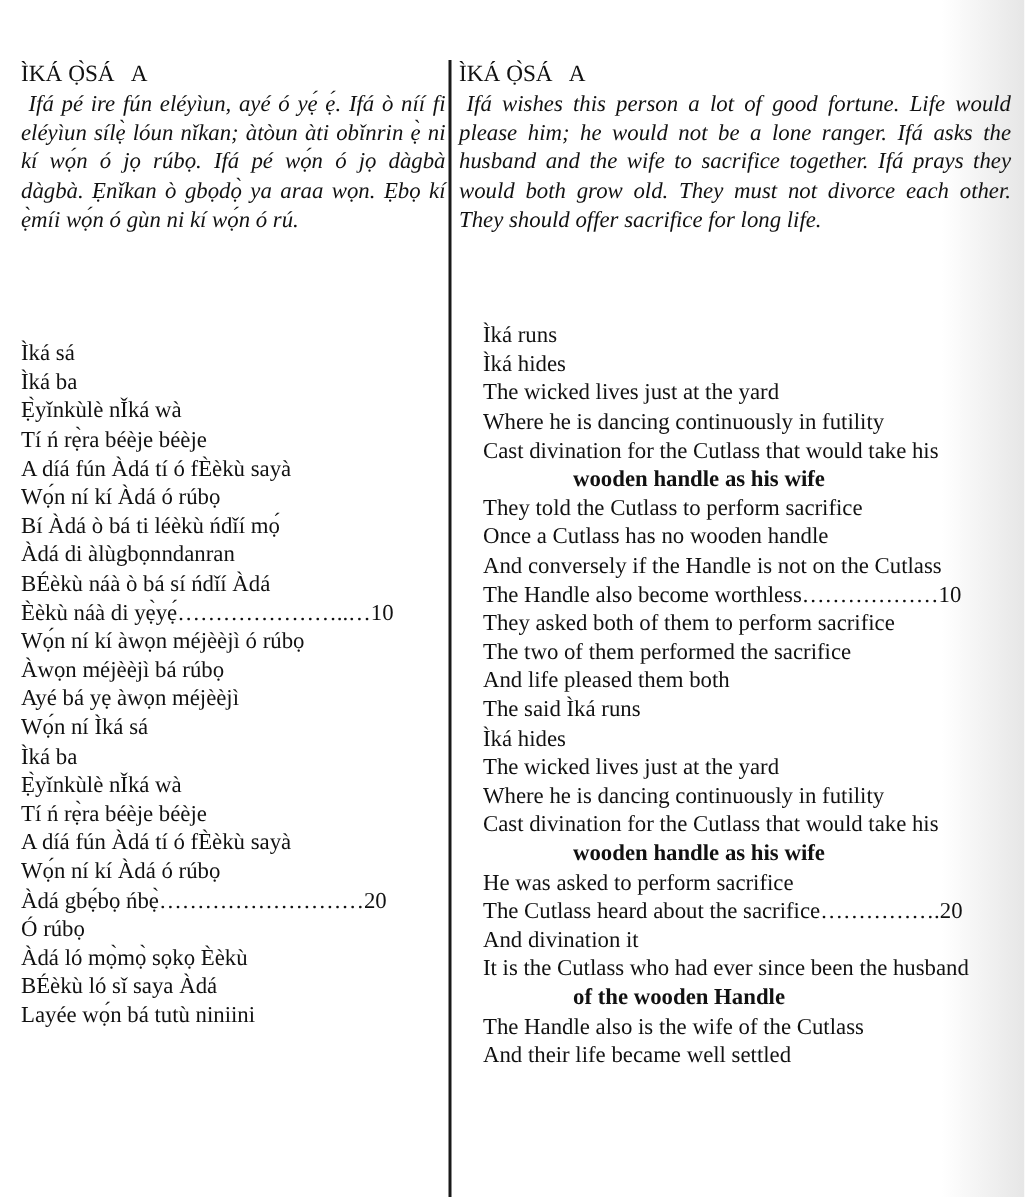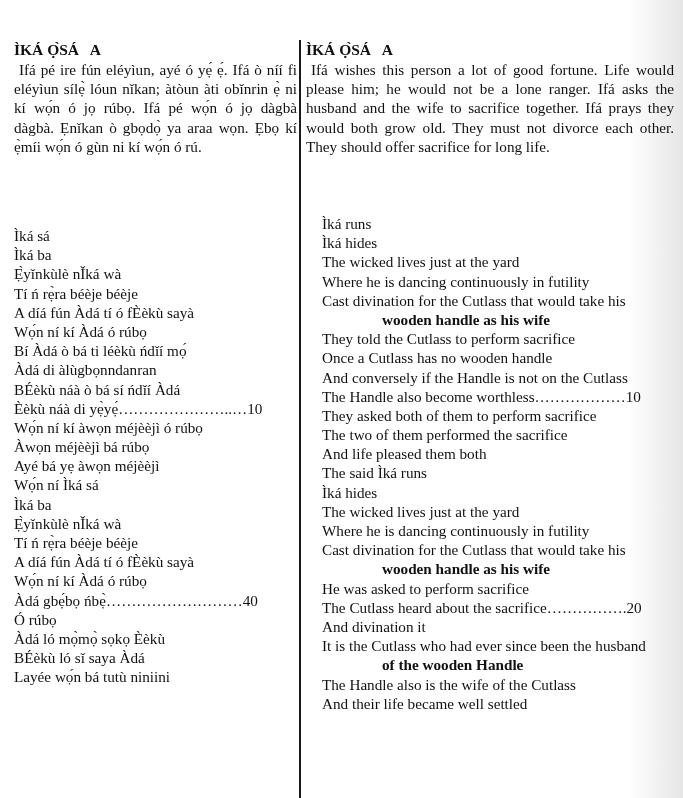--- a/index.html
+++ b/index.html
@@ -19,24 +19,24 @@
       position: absolute; left: 299px; top: 40px; width: 2px; height: 758px;
       background: #1a1a1a;
     }
     .col {
       position: absolute; top: 40px;
       font-size: 15.2px; line-height: 19.2px;
     }
     .col.left { left: 14px; width: 283px; }
     .col.right { left: 306px; width: 368px; }
     .title {
-      font-weight: bold; font-size: 15.5px; line-height: 20px; margin: 0; white-space: pre;
+      font-weight: normal; font-size: 15.5px; line-height: 20px; margin: 0; white-space: pre;
     }
     .intro {
-      margin: 0; text-align: justify; text-indent: 5px;
+      margin: 0; text-align: justify; text-indent: 5px; font-style: italic;
     }
     .verses { margin: 0; padding: 0; list-style: none; }
     .left .verses { position: absolute; top: 186px; left: 0; width: 283px; }
     .right .verses { position: absolute; top: 174px; left: 16px; width: 368px; }
     .verse { white-space: nowrap; height: 19.2px; }
     .verse.cont { padding-left: 60px; font-weight: bold; }
   </style>
 </head>
 <body>
 
@@ -59,21 +59,21 @@
       <li class="verse">Èèkù náà di yẹ̀yẹ́…………………..…10</li>
       <li class="verse">Wọ́n ní kí àwọn méjèèjì ó rúbọ</li>
       <li class="verse">Àwọn méjèèjì bá rúbọ</li>
       <li class="verse">Ayé bá yẹ àwọn méjèèjì</li>
       <li class="verse">Wọ́n ní Ìká sá</li>
       <li class="verse">Ìká ba</li>
       <li class="verse">Ẹ̀yǐnkùlè nǏká wà</li>
       <li class="verse">Tí ń rẹ̀ra béèje béèje</li>
       <li class="verse">A díá fún Àdá tí ó fÈèkù sayà</li>
       <li class="verse">Wọ́n ní kí Àdá ó rúbọ</li>
-      <li class="verse">Àdá gbẹ́bọ ńbẹ̀………………………40</li>
+      <li class="verse">Àdá gbẹ́bọ ńbẹ̀………………………20</li>
       <li class="verse">Ó rúbọ</li>
       <li class="verse">Àdá ló mọ̀mọ̀ sọkọ Èèkù</li>
       <li class="verse">BÉèkù ló sǐ saya Àdá</li>
       <li class="verse">Layée wọ́n bá tutù niniini</li>
     </ul>
 </div>
 
 <div class="col right">
   <h2 class="title">ÌKÁ Ọ̀SÁ   A</h2>
   <p class="intro">Ifá wishes this person a lot of good fortune. Life would please him; he would not be a lone ranger. Ifá asks the husband and the wife to sacrifice together. Ifá prays they would both grow old. They must not divorce each other. They should offer sacrifice for long life.</p>

